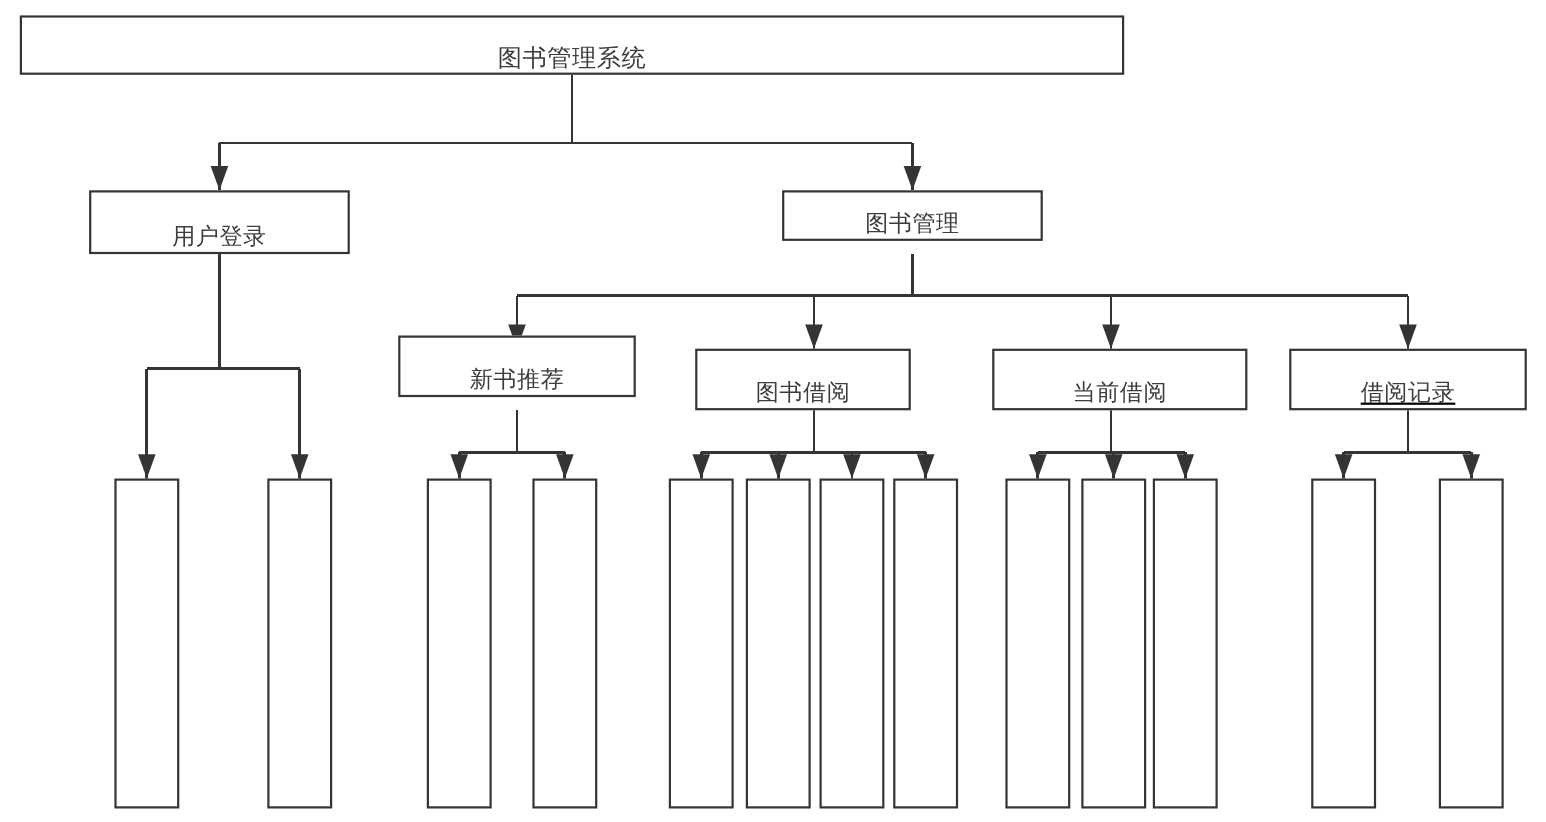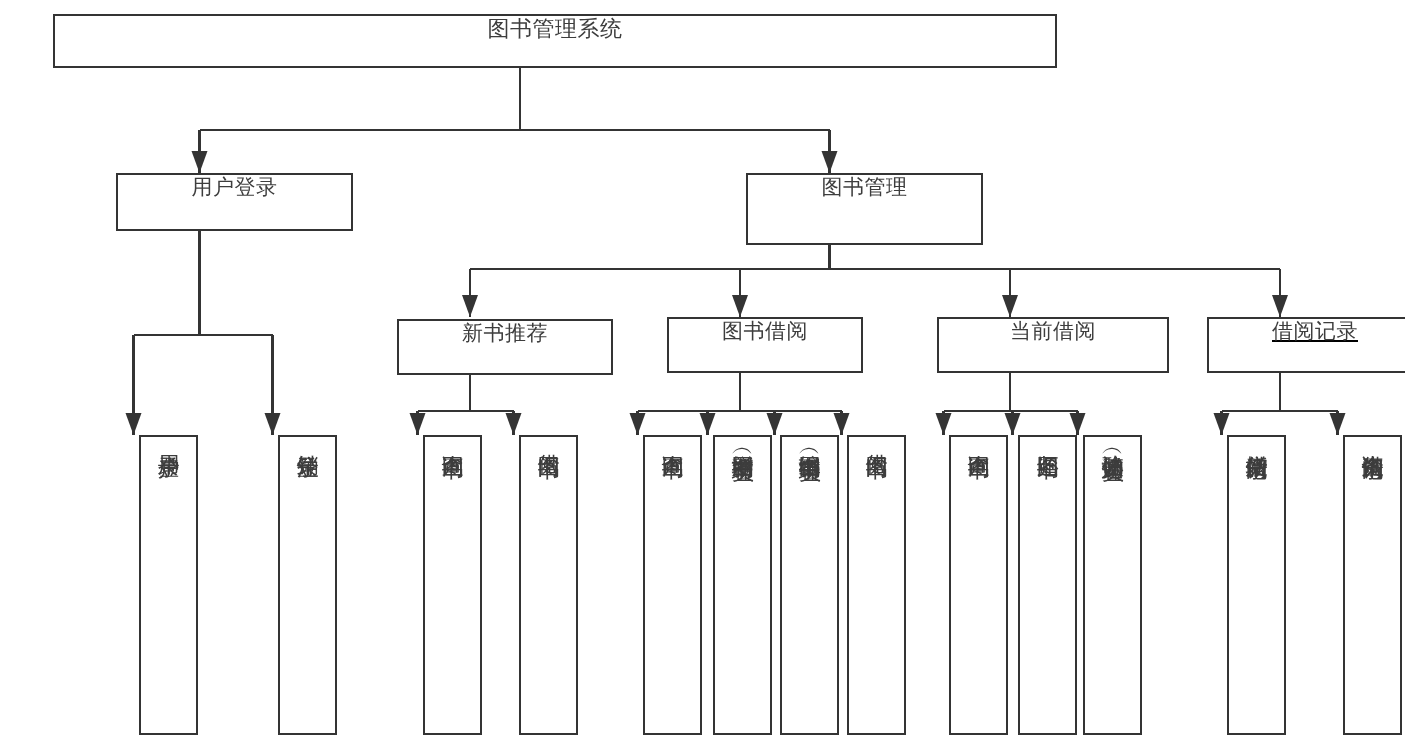--- a/index.html
+++ b/index.html
@@ -26,24 +26,23 @@
     top: 0;
     width: 1405px;
     height: 747px;
   }
   .node-box {
     position: absolute;
     box-sizing: border-box;
     background: #ffffff;
     border: 2px solid #343434;
     display: flex;
-    align-items: flex-start;
+    align-items: flex-end;
     justify-content: center;
     overflow: hidden;
-    margin-left: 35px;
   }
   .node-label {
     color: #3d3d3d;
     font-family: "Liberation Sans", sans-serif;
     font-size: 21px;
     line-height: 1.18;
     letter-spacing: 0.5px;
     text-align: center;
     white-space: nowrap;
   }
@@ -128,24 +127,24 @@
       <line x1="1337.5" y1="411" x2="1337.5" y2="435" stroke="#343434" stroke-width="2.6" shape-rendering="crispEdges"></line>
       <polygon points="1329.5,413 1345.5,413 1337.5,435" fill="#343434"></polygon>
     </svg>
   <div id="node-layer">
       <div class="node-box root" style="left: 18px; top: 14px; width: 1004px; height: 54px;">
         <span class="node-label">图书管理系统</span>
       </div>
       <div class="node-box" style="left: 81px; top: 173px; width: 237px; height: 58px;">
         <span class="node-label">用户登录</span>
       </div>
-      <div class="node-box" style="left: 711px; top: 173px; width: 237px; height: 72px;">
+      <div class="node-box" style="left: 711px; top: 173px; width: 237px; height: 46px;">
         <span class="node-label">图书管理</span>
       </div>
-      <div class="node-box" style="left: 362px; top: 319px; width: 216px; height: 56px;">
+      <div class="node-box" style="left: 362px; top: 305px; width: 216px; height: 56px;">
         <span class="node-label">新书推荐</span>
       </div>
       <div class="node-box" style="left: 632px; top: 317px; width: 196px; height: 56px;">
         <span class="node-label">图书借阅</span>
       </div>
       <div class="node-box" style="left: 902px; top: 317px; width: 232px; height: 56px;">
         <span class="node-label">当前借阅</span>
       </div>
       <div class="node-box" style="left: 1172px; top: 317px; width: 216px; height: 56px; text-decoration: underline;">
         <span class="node-label">借阅记录</span>

